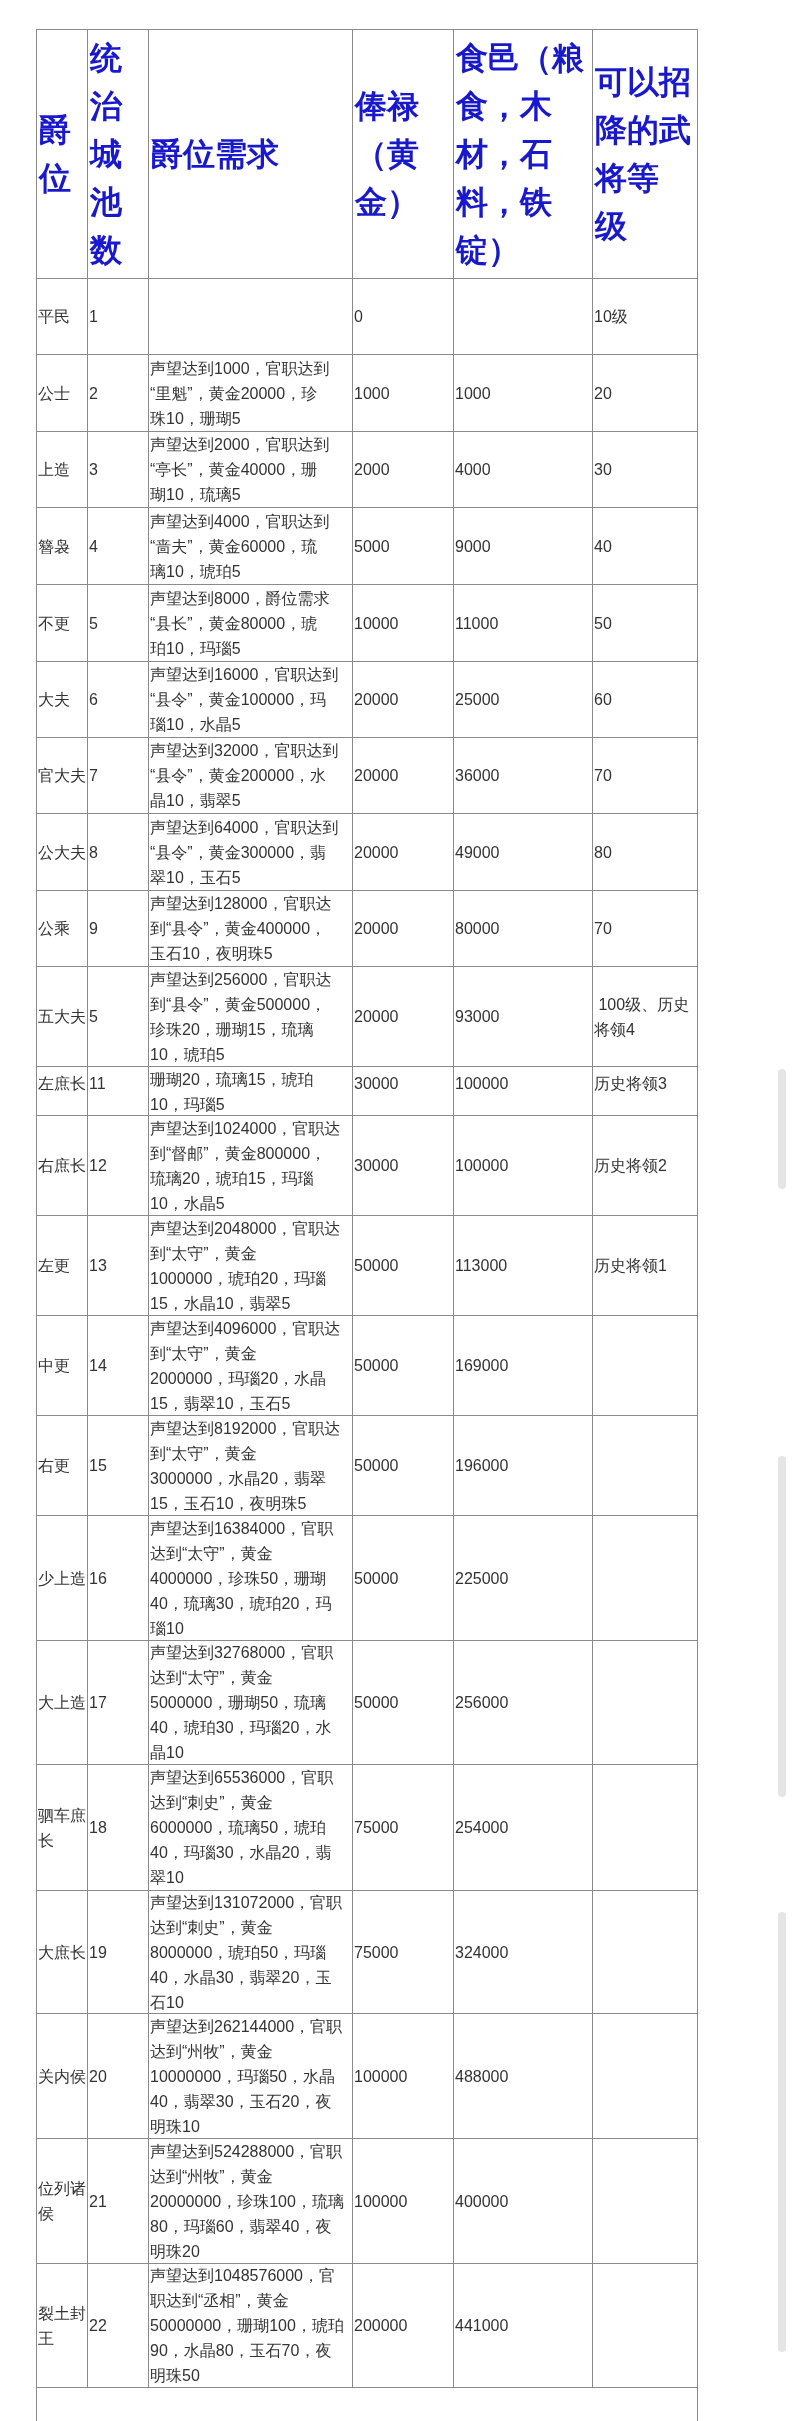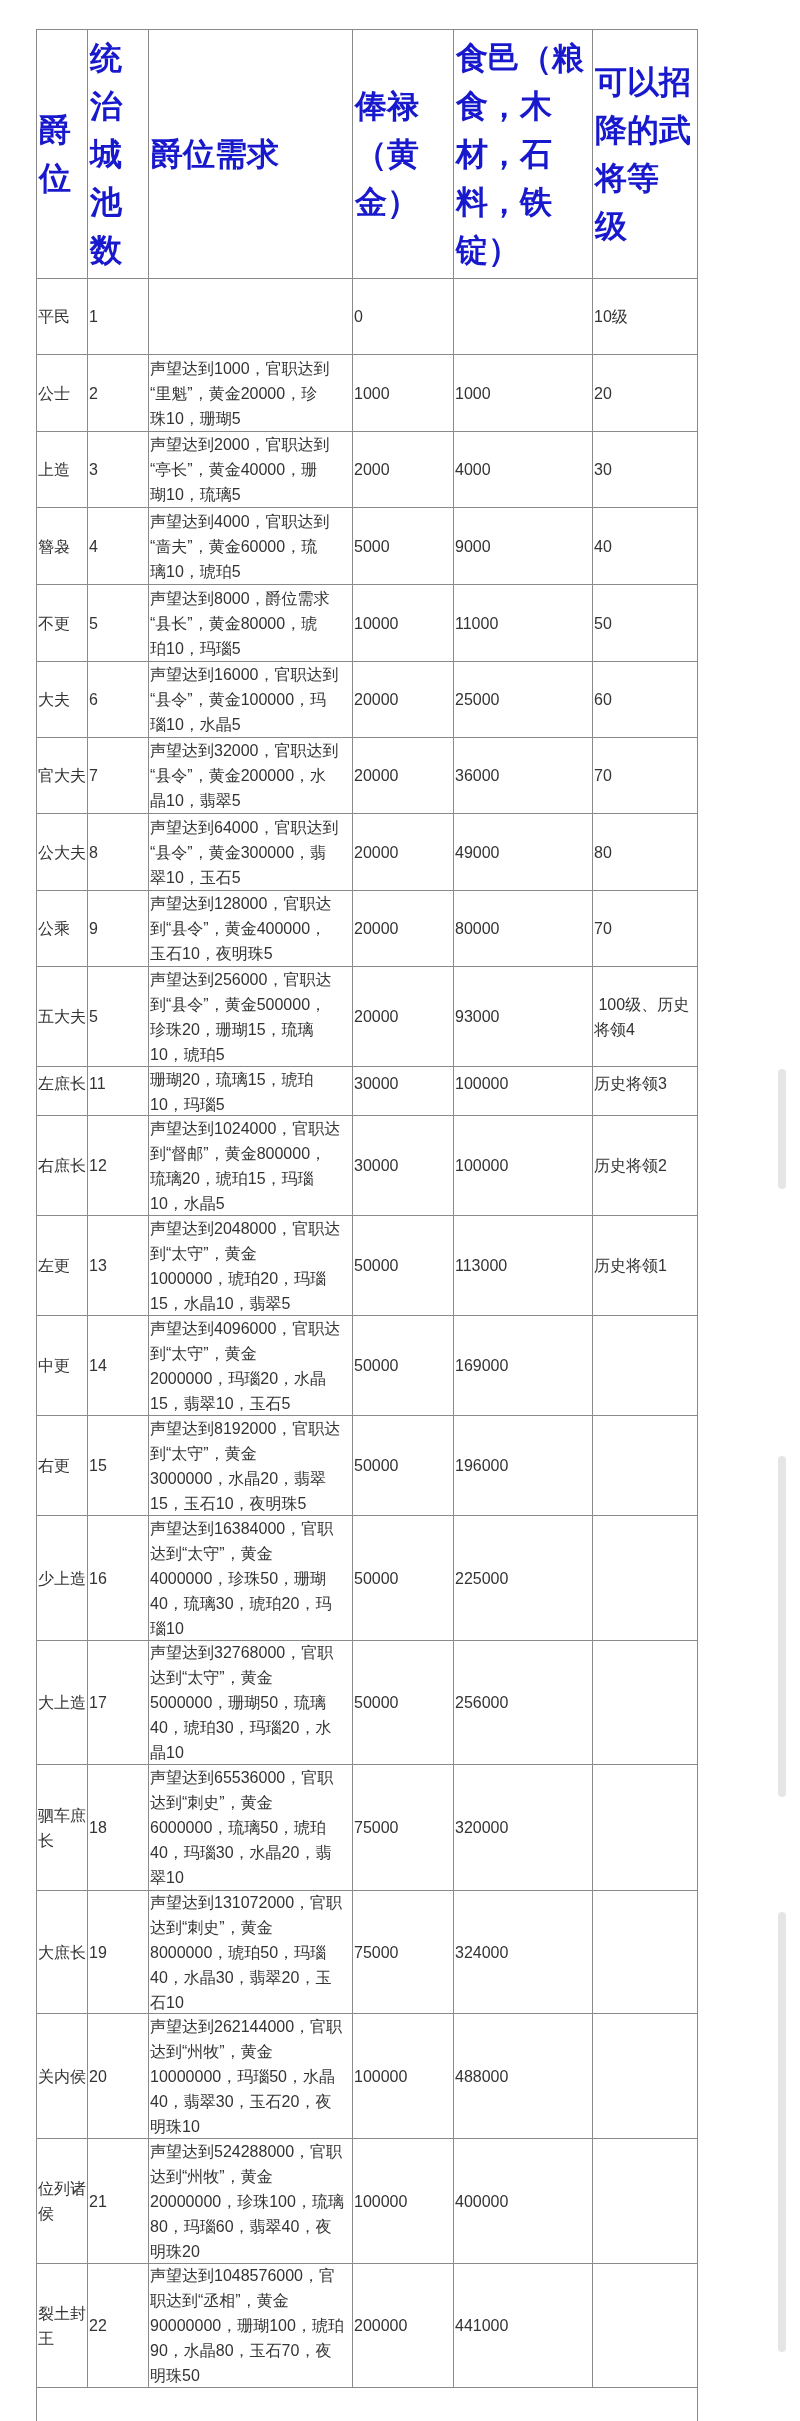--- a/index.html
+++ b/index.html
@@ -304,21 +304,21 @@
   <div class="row">
     <div class="cell">驷车庶
 长</div>
     <div class="cell">18</div>
     <div class="cell">声望达到65536000，官职
 达到“刺史”，黄金
 6000000，琉璃50，琥珀
 40，玛瑙30，水晶20，翡
 翠10</div>
     <div class="cell">75000</div>
-    <div class="cell">320000</div>
+    <div class="cell">254000</div>
     <div class="cell"></div>
   </div>
 
   <div class="row">
     <div class="cell">大庶长</div>
     <div class="cell">19</div>
     <div class="cell">声望达到131072000，官职
 达到“刺史”，黄金
 8000000，琥珀50，玛瑙
 40，水晶30，翡翠20，玉
@@ -354,21 +354,21 @@
     <div class="cell">400000</div>
     <div class="cell"></div>
   </div>
 
   <div class="row">
     <div class="cell">裂土封
 王</div>
     <div class="cell">22</div>
     <div class="cell">声望达到1048576000，官
 职达到“丞相”，黄金
-90000000，珊瑚100，琥珀
+50000000，珊瑚100，琥珀
 90，水晶80，玉石70，夜
 明珠50</div>
     <div class="cell">200000</div>
     <div class="cell">441000</div>
     <div class="cell"></div>
   </div>
 
   <div class="row">
     <div class="cell span-all"></div>
   </div>

